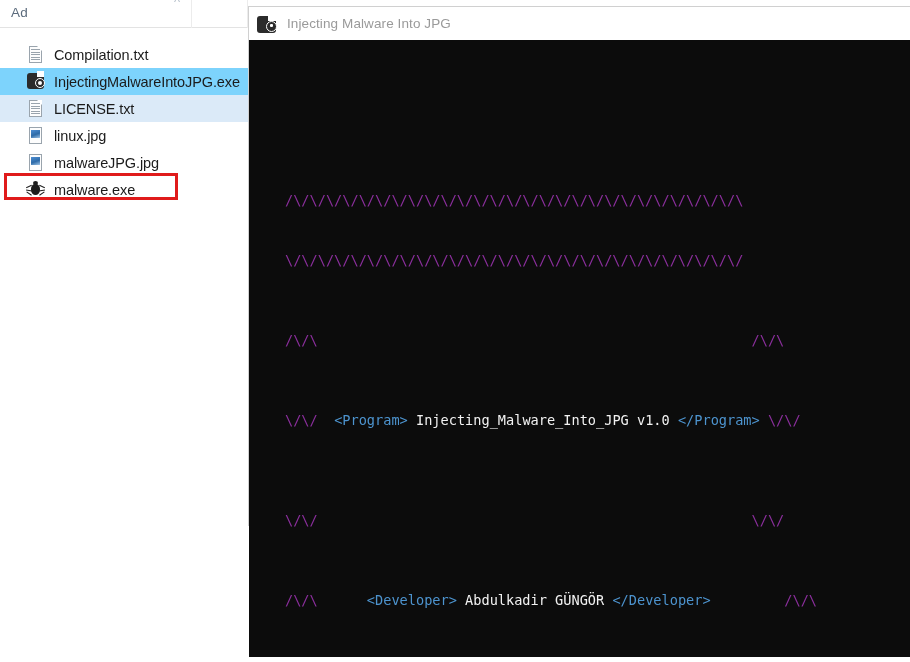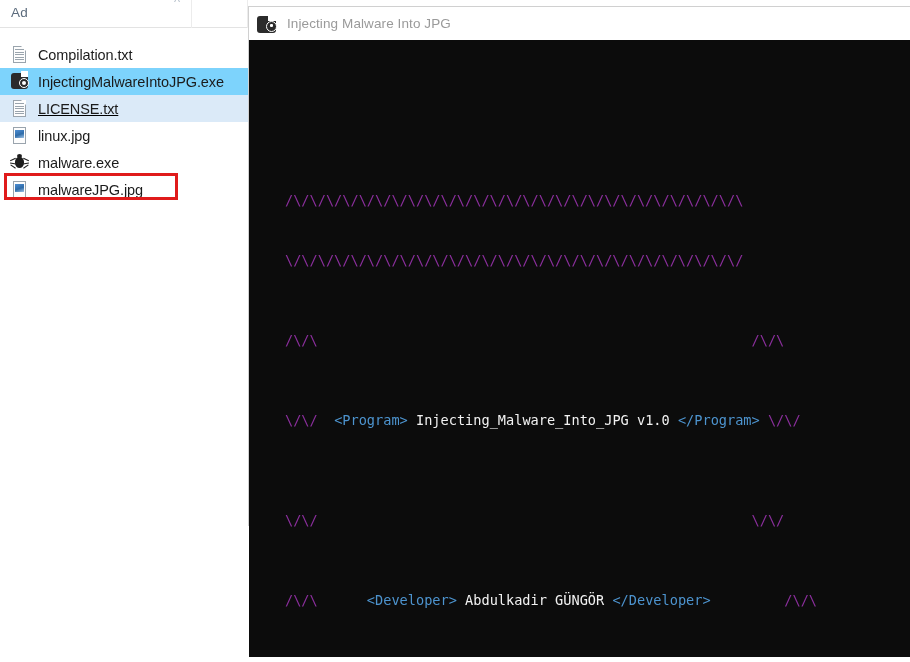--- a/index.html
+++ b/index.html
@@ -58,25 +58,25 @@
     background: #ececec;
   }
 
   .file-list { position: relative; padding-top: 13px; }
 
   .file-row {
     position: relative;
     display: flex;
     align-items: center;
     height: 27px;
-    padding-left: 11px;
+    padding-left: 27px;
     cursor: default;
   }
   .file-row.hovered { background: #7dd3fc; }
-  .file-row.selected { background: #dbeaf8; text-decoration: underline; }
+  .file-row.selected { background: #dbeaf8; }
 
   .file-name {
     font-size: 14.5px;
     color: #1b1b1b;
     margin-left: 10px;
     white-space: nowrap;
     letter-spacing: -0.1px;
   }
 
   .ficon { width: 17px; height: 19px; flex: 0 0 17px; position: relative; }
@@ -314,41 +314,41 @@
 
       <div class="file-row">
         <span class="ficon icon-jpg">
           <span class="page"></span>
             <span class="thumb"></span>
         </span>
         <span class="file-name">linux.jpg</span>
       </div>
 
       <div class="file-row">
+        <span class="ficon icon-jpg">
+          <span class="page"></span>
+            <span class="thumb"></span>
+        </span>
+        <span class="file-name">malwareJPG.jpg</span>
+      </div>
+
+      <div class="file-row">
         <span class="ficon icon-bug">
           <span class="head"></span>
             <span class="body"></span>
           <span class="leg l1"></span>
             <span class="leg l2"></span>
             <span class="leg l3"></span>
           <span class="leg r1"></span>
             <span class="leg r2"></span>
             <span class="leg r3"></span>
         </span>
         <span class="file-name">malware.exe</span>
       </div>
 
-      <div class="file-row">
-        <span class="ficon icon-jpg">
-          <span class="page"></span>
-            <span class="thumb"></span>
-        </span>
-        <span class="file-name">malwareJPG.jpg</span>
-      </div>
-
 
     </div>
 
     <div id="annotation-box"></div>
   </div>
 
   <div id="terminal-window">
 
     <div id="titlebar">
       <span class="appicon">

